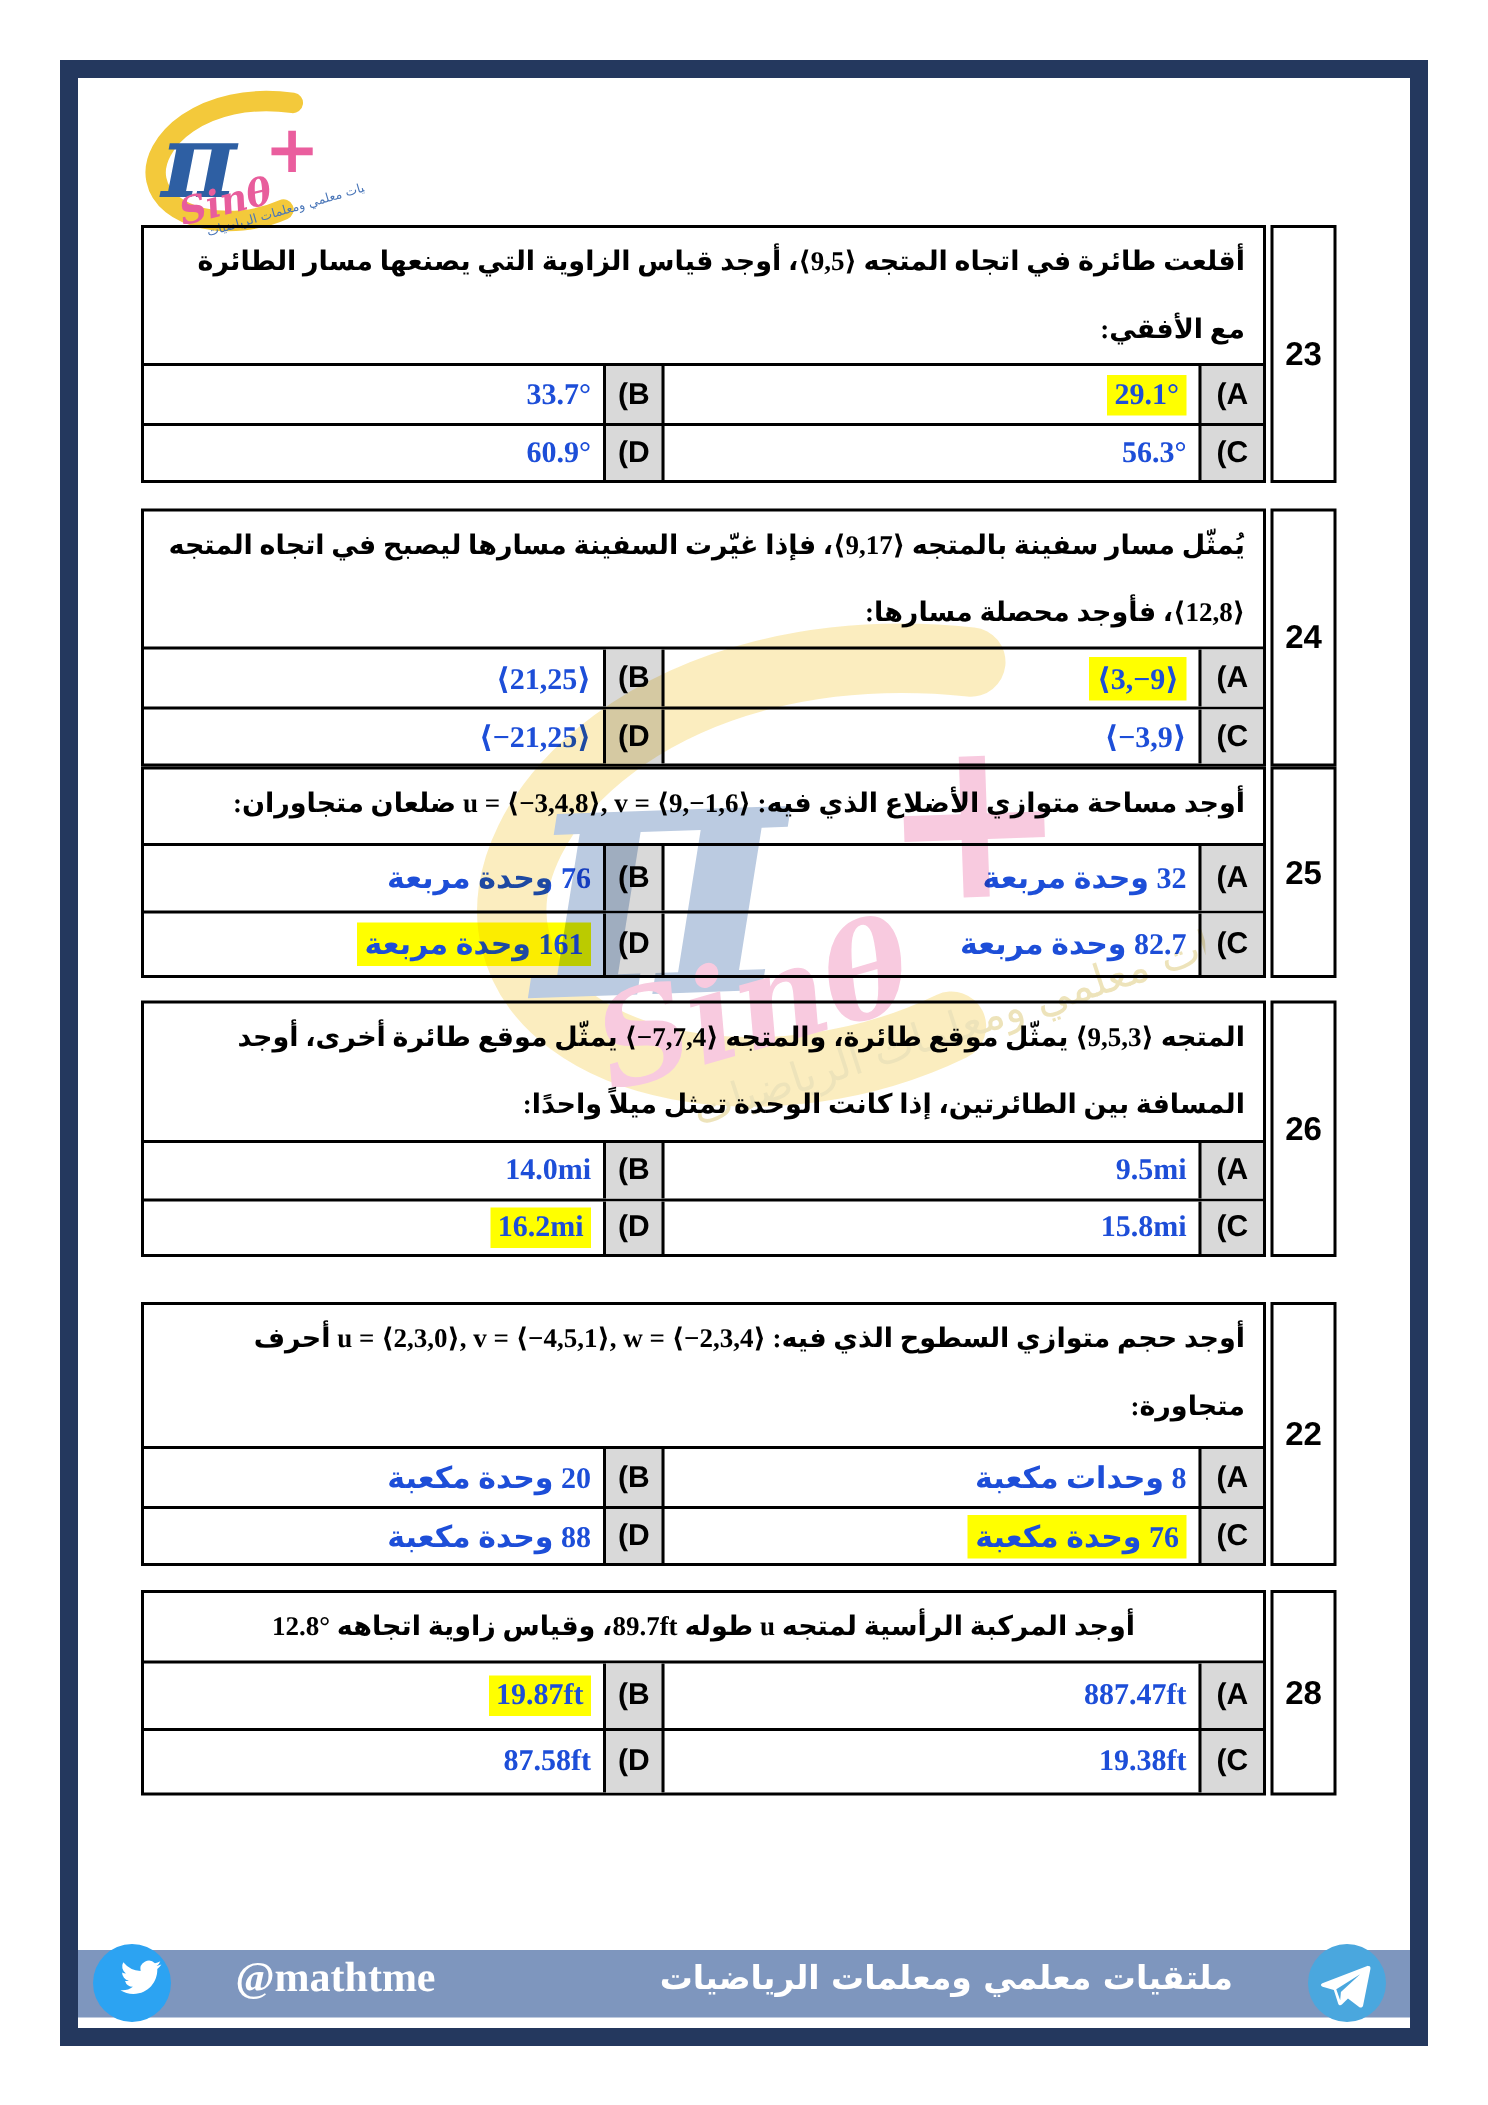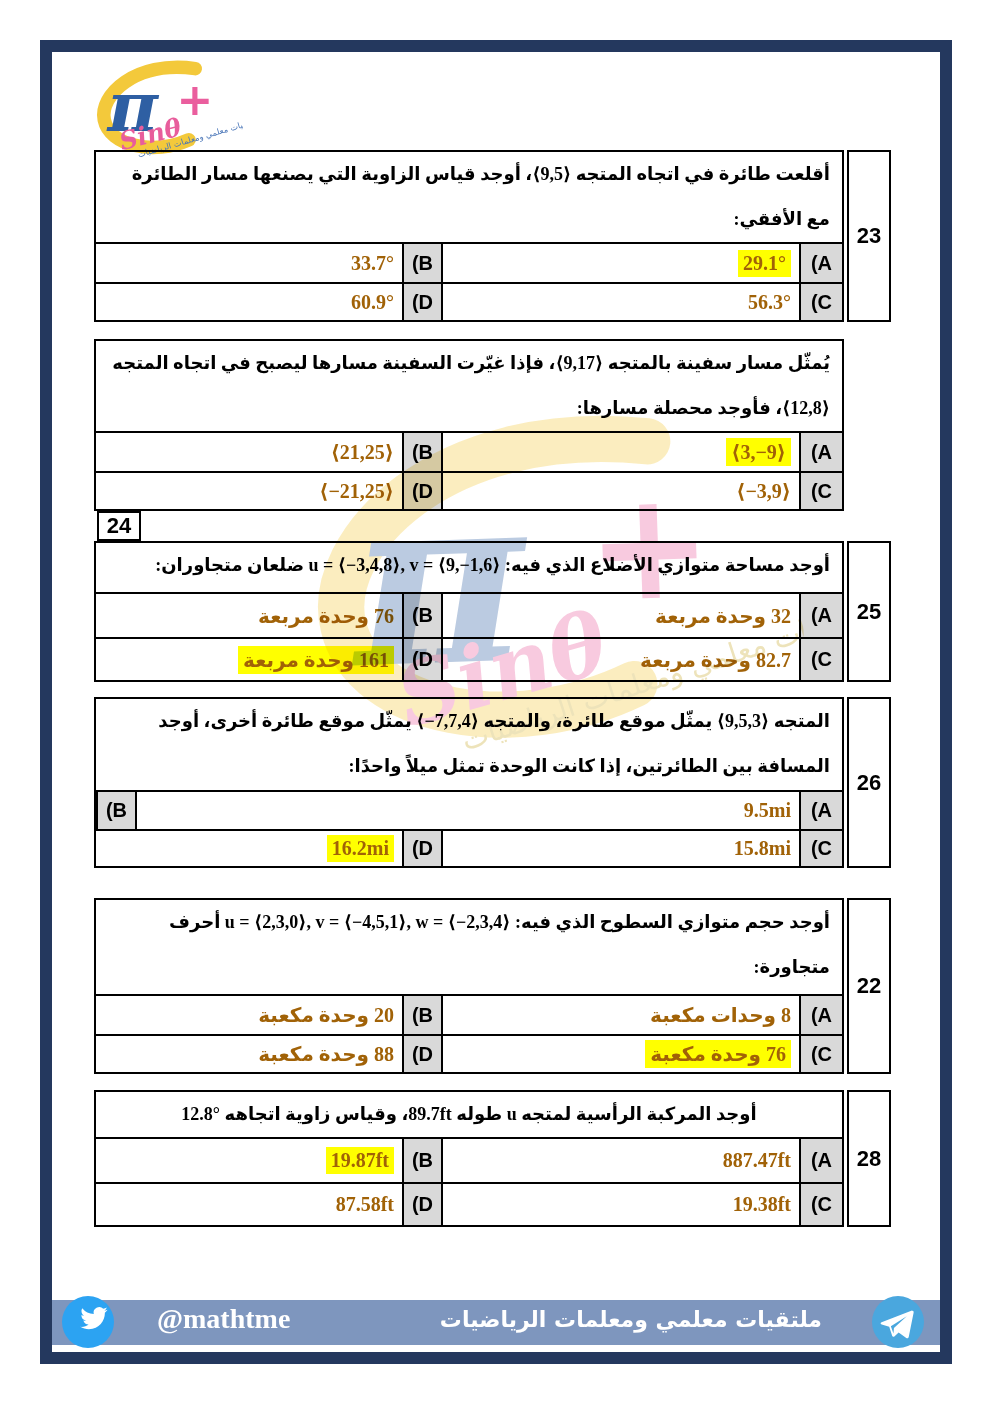--- a/index.html
+++ b/index.html
@@ -23,21 +23,21 @@
     position: absolute; left: 180px; top: 335px;
     width: 570px; height: 410px;
     opacity: 0.33; mix-blend-mode: multiply;
     transform: rotate(-2deg);
     pointer-events: none; z-index: 6;
   }
   .watermark svg { width: 100%; height: 100%; }
   
   .questions { position: absolute; left: 42px; top: 98px; width: 800px; z-index: 2; }
   .question { display: flex; direction: ltr; align-items: stretch; }
-  .question[data-qid="24"] { margin-top: 17px; flex-direction: column; }
+  .question[data-qid="24"] { margin-top: 17px; }
   .question[data-qid="25"] { }
   .question[data-qid="26"] { margin-top: 15px; }
   .question[data-qid="27"] { margin-top: 30px; }
   .question[data-qid="28"] { margin-top: 16px; }
   .question[data-qid="23"] { --qtext-h: 48px; --row-h: 38px; }
   .question[data-qid="24"] { --qtext-h: 90px; --row-h: 38px; }
   .question[data-qid="25"] { --qtext-h: 51px; --row-h: 43px; }
   .question[data-qid="26"] { --qtext-h: 93px; --row-h: 37px; }
   .question[data-qid="27"] { --qtext-h: 96px; --row-h: 38px; }
   .question[data-qid="28"] { --qtext-h: 45px; --row-h: 43px; }
@@ -52,21 +52,21 @@
     overflow: hidden;
   }
   .qtext-inner { flex: 1; text-align: right; }
   .question[data-qid="28"] .qtext-inner { text-align: center; }
   .qrow { display: flex; height: var(--row-h, 38px); }
   .qrow + .qrow { border-top: 2px solid #000; }
   .opt-value {
     display: flex; align-items: center; direction: rtl;
     padding: 0 8px; overflow: hidden;
     font-family: "Liberation Serif", "DejaVu Sans", serif;
-    font-weight: 700; font-size: 20px; color: #a16207;
+    font-weight: 700; font-size: 20px; color: #1d4ed8;
   }
   .val-left { width: 306px; }
   .val-right { flex: 1; }
   .opt-label {
     background: #D9D9D9;
     display: flex; align-items: center; justify-content: center;
     direction: ltr;
     font-family: "Liberation Sans", "DejaVu Sans", sans-serif;
     font-weight: 700; font-size: 20px;
   }
@@ -222,20 +222,23 @@
     </div>
     <div class="qnum">25</div>
   </section>
 
   <section class="question" data-qid="26">
     <div class="qmain">
       <div class="qtext">
             <span class="qtext-inner">المتجه ⁦⟨9,5,3⟩⁩ يمثّل موقع طائرة، والمتجه ⁦⟨−7,7,4⟩⁩ يمثّل موقع طائرة أخرى، أوجد المسافة بين الطائرتين، إذا كانت الوحدة تمثل ميلاً واحدًا:</span>
           </div>
       <div class="qrow">
+        <div class="opt-value val-left">
+              <span>14.0mi</span>
+            </div>
         <div class="opt-label lab-left">
               <span>(B</span>
             </div>
         <div class="opt-value val-right">
               <span>9.5mi</span>
             </div>
         <div class="opt-label lab-right">
               <span>(A</span>
             </div>
       </div>

